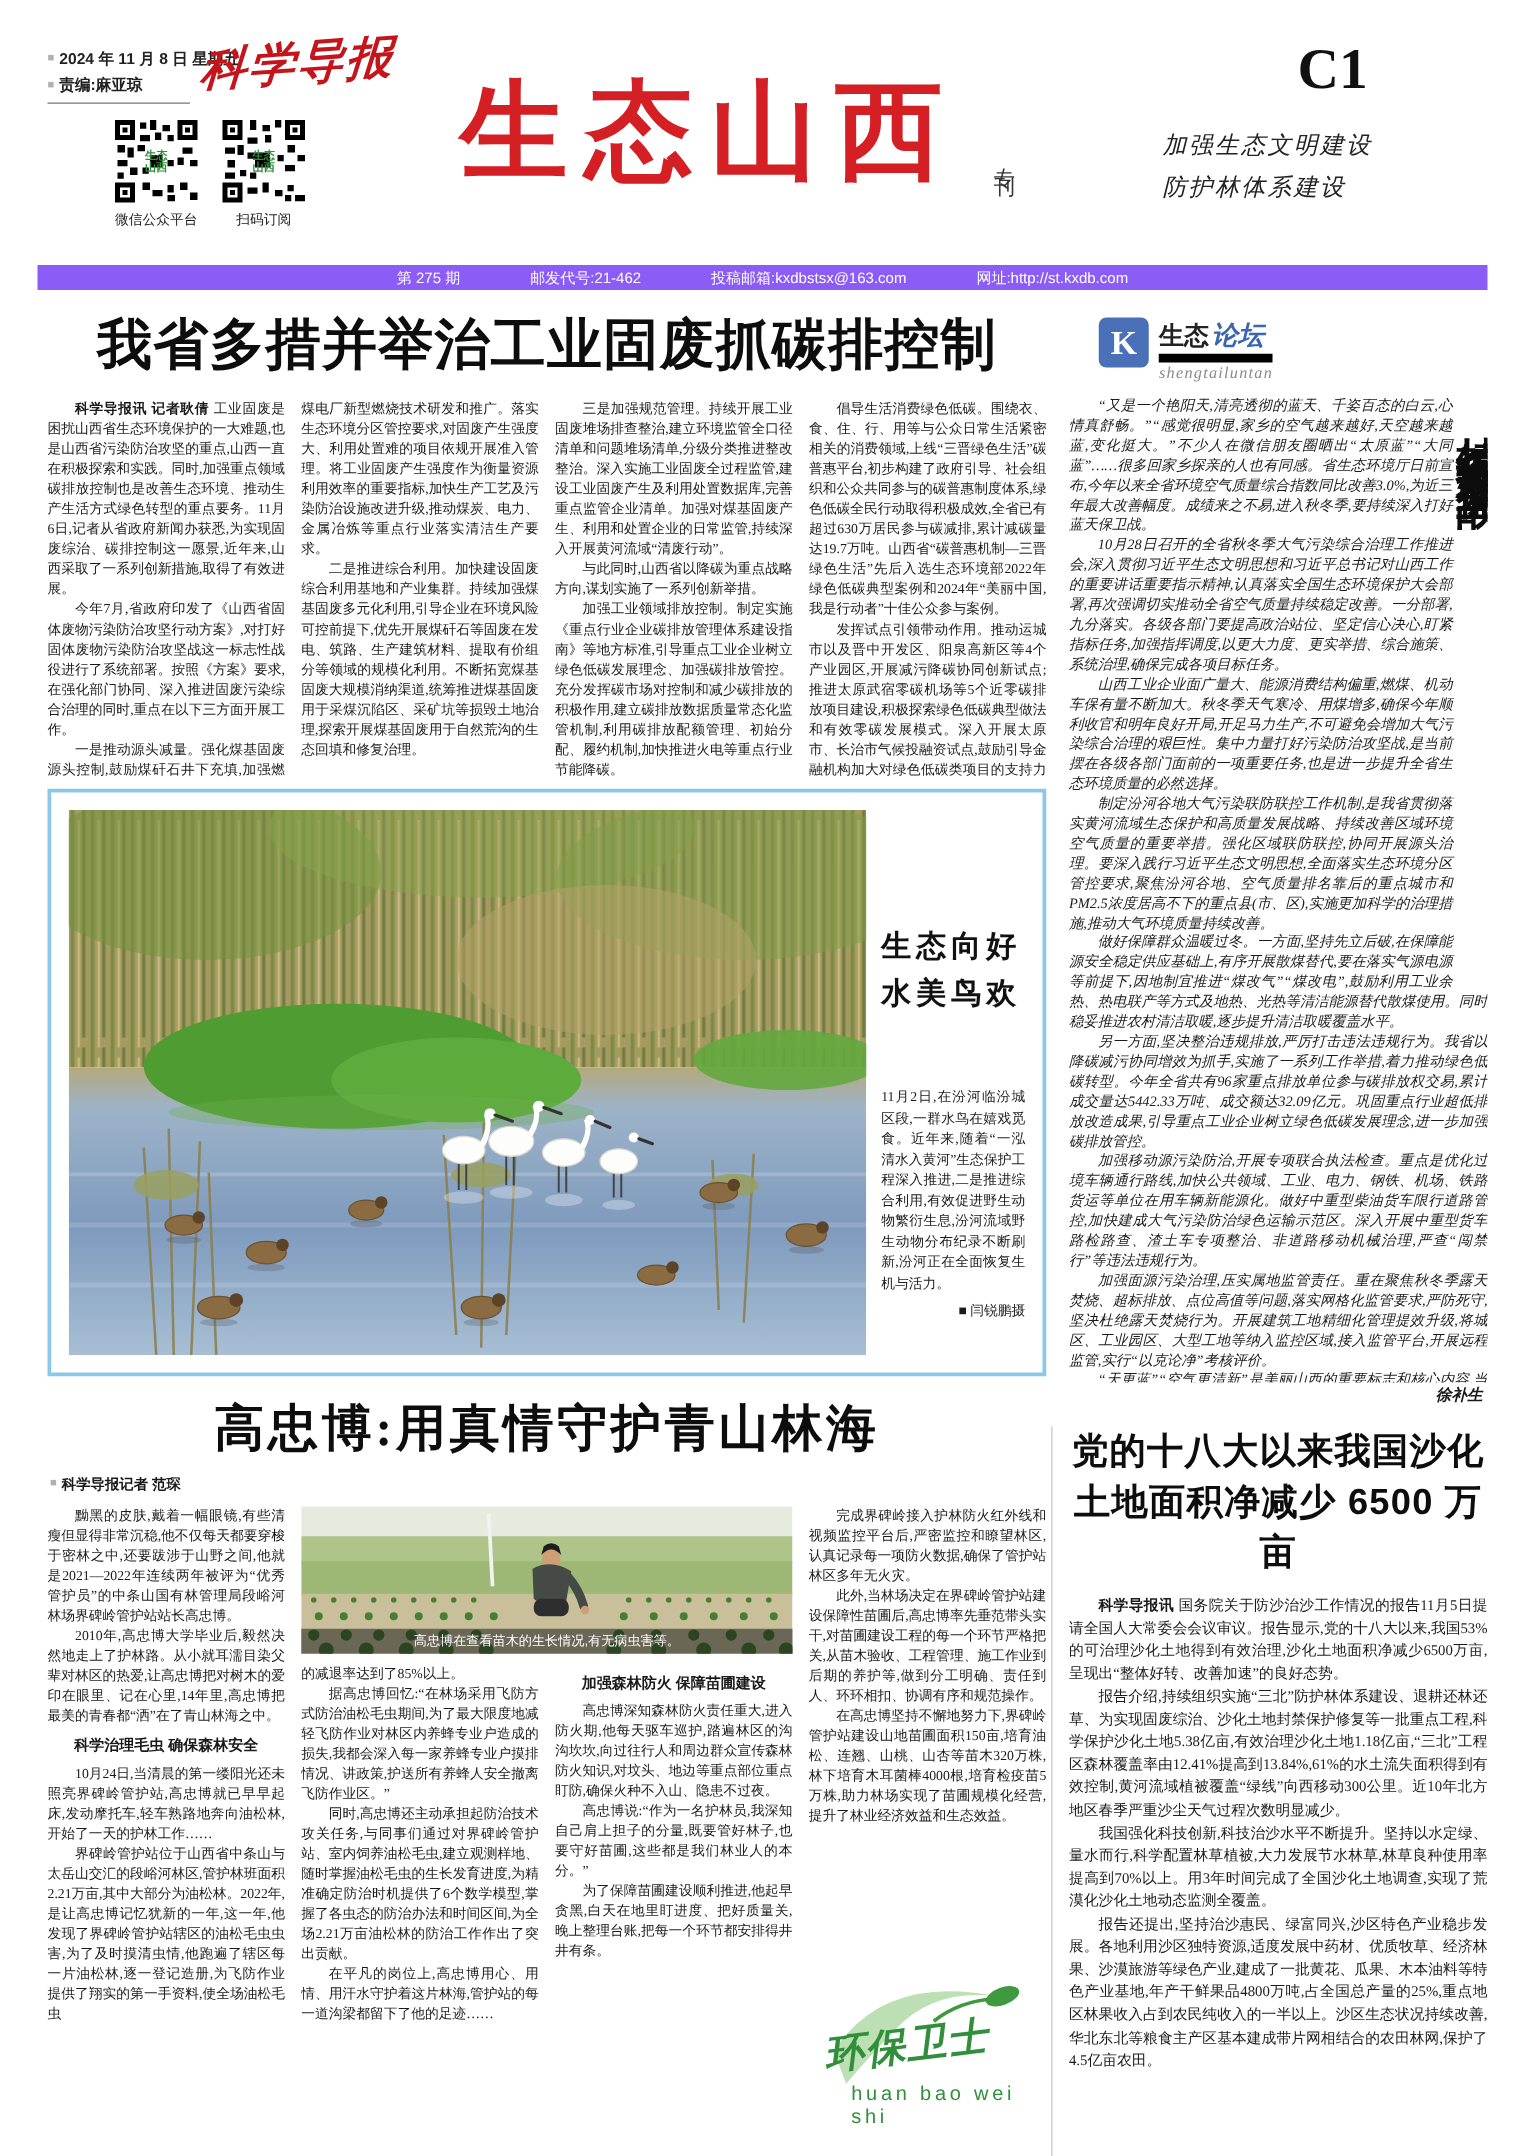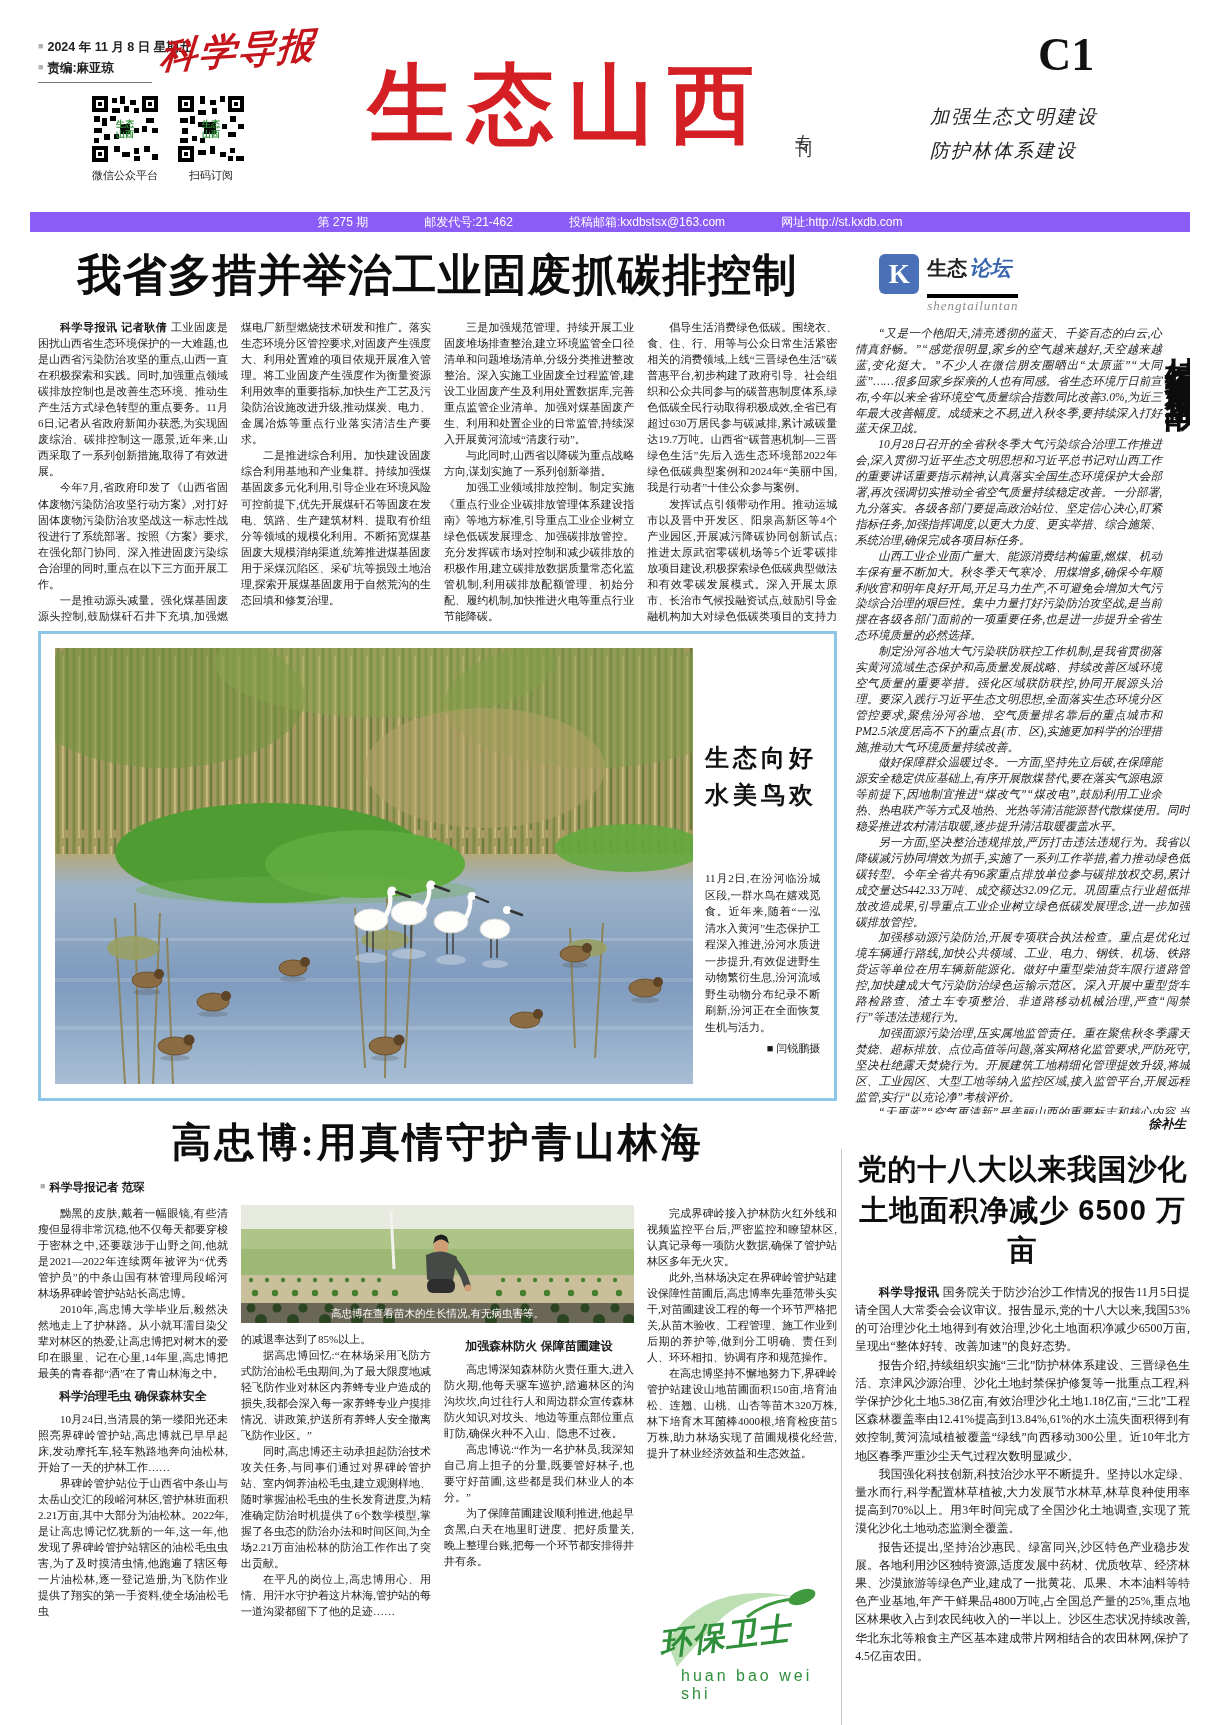--- a/index.html
+++ b/index.html
@@ -81,21 +81,21 @@
     color:#2f8f3a;transform:rotate(-7deg);letter-spacing:1px;
     font-family:"Liberation Serif",serif;font-style:italic;}
   .hbws-py{position:absolute;left:34px;top:96px;font-size:16px;letter-spacing:3px;
     color:#2f8f3a;font-family:"Liberation Sans",sans-serif;}
 
   
   .forum-logo{display:flex;align-items:flex-start;gap:8px;margin:14px 0 12px 24px;}
   .forum-k{width:40px;height:40px;background:#4a71b7;border-radius:6px;color:#fff;
     font-size:27px;font-weight:700;text-align:center;line-height:40px;
     font-family:"Liberation Serif",serif;}
-  .forum-words{border-bottom:4px solid #000000;padding-bottom:12px;}
+  .forum-words{border-bottom:7px solid #000000;padding-bottom:1px;}
   .forum-cn1{font-size:20px;font-weight:700;color:#222;}
   .forum-cn2{font-size:21px;font-weight:900;font-style:italic;color:#3a66b0;margin-left:2px;}
   .forum-py{font-size:13px;font-style:italic;color:#8a8a8a;letter-spacing:1px;}
   .forum-text{font-size:11.5px;line-height:15.9px;font-style:italic;height:788px;
     overflow:hidden;text-align:justify;}
   .v-headline{float:right;writing-mode:vertical-rl;font-style:normal;font-weight:700;
     font-size:36px;letter-spacing:4px;height:452px;margin:2px 0 10px 12px;color:#0d0d0d;
     font-family:"Liberation Serif",serif;}
   .forum-author{text-align:right;font-weight:700;font-size:12.5px;font-style:italic;
     margin-top:2px;padding-right:4px;}
@@ -372,21 +372,21 @@
                   <ellipse cx="590" cy="352" rx="14" ry="3"></ellipse>
               </g>
             </g>
           </svg>
         </div>
         <div class="pf-side">
           <div class="pf-title">
             <div>生态向好</div>
             <div>水美鸟欢</div>
           </div>
-          <div class="pf-cap">11月2日,在汾河临汾城区段,一群水鸟在嬉戏觅食。近年来,随着“一泓清水入黄河”生态保护工程深入推进,汾河水质进一步提升,有效促进野生动物繁衍生息,汾河流域野生动物分布纪录不断刷新,汾河正在全面恢复生机与活力。</div>
+          <div class="pf-cap">11月2日,在汾河临汾城区段,一群水鸟在嬉戏觅食。近年来,随着“一泓清水入黄河”生态保护工程深入推进,二是推进综合利用,有效促进野生动物繁衍生息,汾河流域野生动物分布纪录不断刷新,汾河正在全面恢复生机与活力。</div>
           <div class="pf-credit">■ 闫锐鹏摄</div>
         </div>
       </div>
 
       <div class="a2">
         <div class="a2-headline">高忠博:用真情守护青山林海</div>
         <div class="a2-byline"><span class="sq">■</span><span>科学导报记者 范琛</span></div>
         <div class="a2-cols">
           <div class="a2col">
               <p>黝黑的皮肤,戴着一幅眼镜,有些清瘦但显得非常沉稳,他不仅每天都要穿梭于密林之中,还要跋涉于山野之间,他就是2021—2022年连续两年被评为“优秀管护员”的中条山国有林管理局段峪河林场界碑岭管护站站长高忠博。</p>
@@ -525,21 +525,21 @@
       </div>
       <div class="forum-author">徐补生</div>
 
       <div class="shahua">
         <div class="sh-headline">
           <div>党的十八大以来我国沙化</div>
           <div>土地面积净减少 6500 万亩</div>
         </div>
         <div class="sh-body">
           <p><b class="lead">科学导报讯 </b><span>国务院关于防沙治沙工作情况的报告11月5日提请全国人大常委会会议审议。报告显示,党的十八大以来,我国53%的可治理沙化土地得到有效治理,沙化土地面积净减少6500万亩,呈现出“整体好转、改善加速”的良好态势。</span></p>
-        <p>报告介绍,持续组织实施“三北”防护林体系建设、三晋绿色生活、京津风沙源治理、沙化土地封禁保护修复等一批重点工程,科学保护沙化土地5.38亿亩,有效治理沙化土地1.18亿亩,“三北”工程区森林覆盖率由12.41%提高到13.84%,61%的水土流失面积得到有效控制,黄河流域植被覆盖“绿线”向西移动300公里。近10年北方地区春季严重沙尘天气过程次数明显减少。</p>
+        <p>报告介绍,持续组织实施“三北”防护林体系建设、退耕还林还草、为实现固废综治、沙化土地封禁保护修复等一批重点工程,科学保护沙化土地5.38亿亩,有效治理沙化土地1.18亿亩,“三北”工程区森林覆盖率由12.41%提高到13.84%,61%的水土流失面积得到有效控制,黄河流域植被覆盖“绿线”向西移动300公里。近10年北方地区春季严重沙尘天气过程次数明显减少。</p>
             <p>我国强化科技创新,科技治沙水平不断提升。坚持以水定绿、量水而行,科学配置林草植被,大力发展节水林草,林草良种使用率提高到70%以上。用3年时间完成了全国沙化土地调查,实现了荒漠化沙化土地动态监测全覆盖。</p>
             <p>报告还提出,坚持治沙惠民、绿富同兴,沙区特色产业稳步发展。各地利用沙区独特资源,适度发展中药材、优质牧草、经济林果、沙漠旅游等绿色产业,建成了一批黄花、瓜果、木本油料等特色产业基地,年产干鲜果品4800万吨,占全国总产量的25%,重点地区林果收入占到农民纯收入的一半以上。沙区生态状况持续改善,华北东北等粮食主产区基本建成带片网相结合的农田林网,保护了4.5亿亩农田。</p>
           </div>
 
       </div>
     </div>
   </div>
 
 </div>
 

